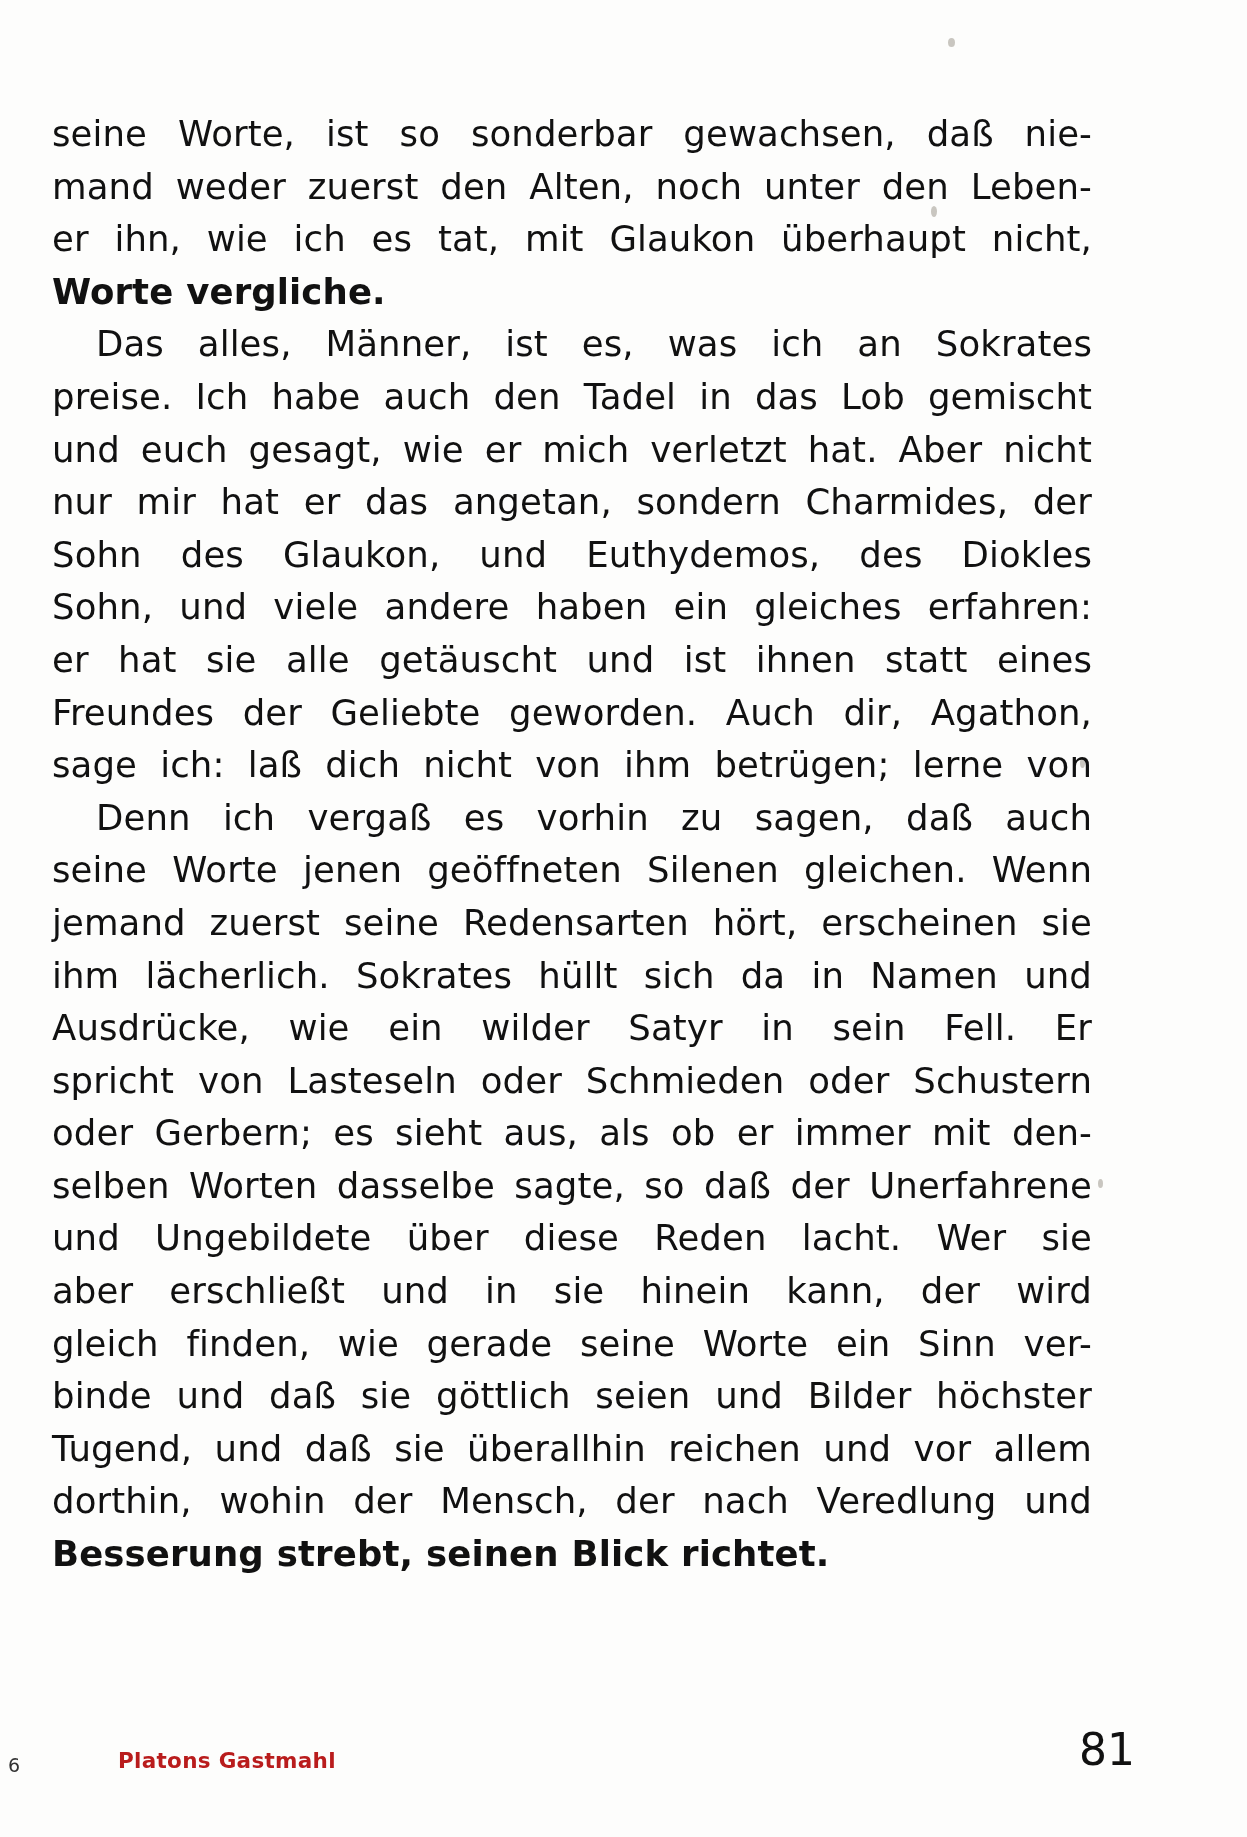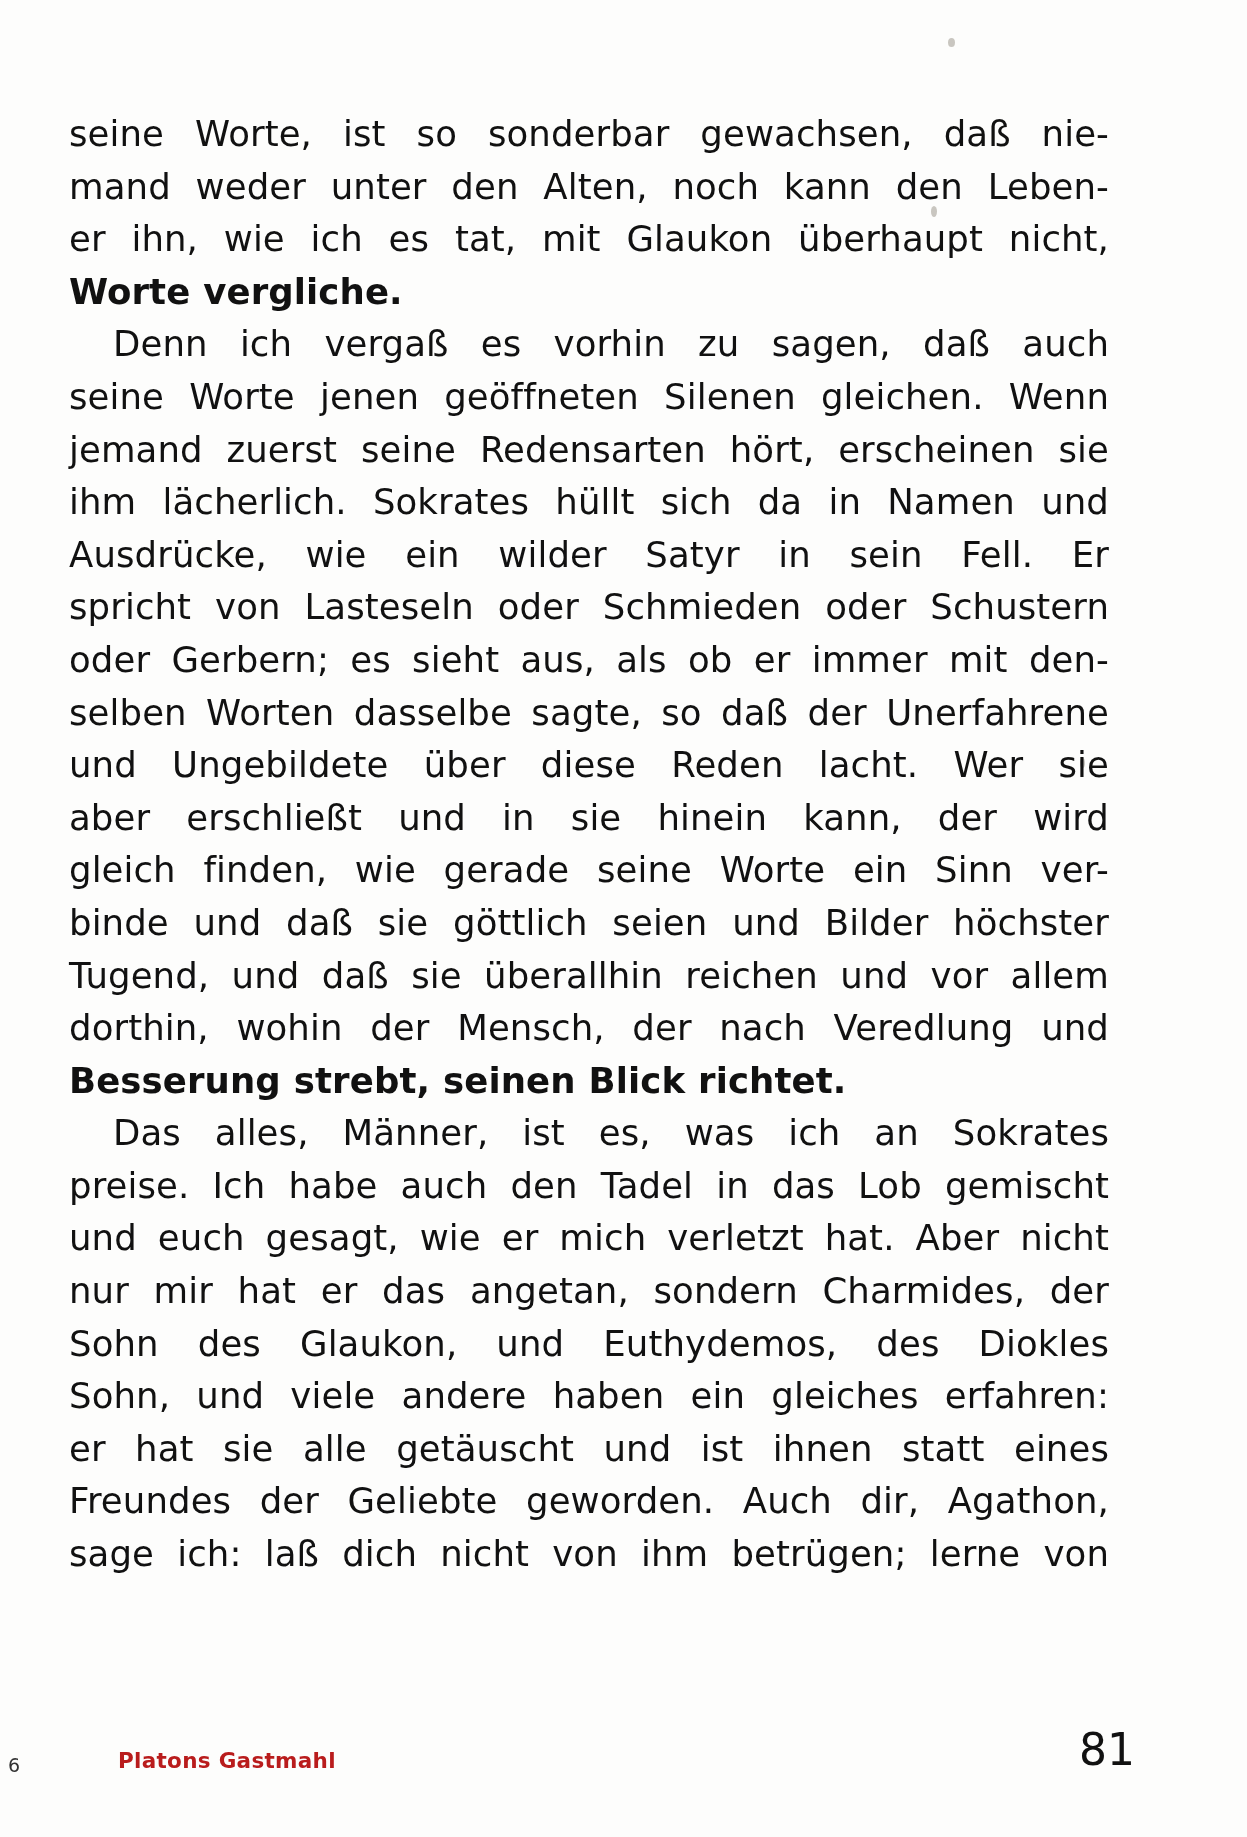--- a/index.html
+++ b/index.html
@@ -14,21 +14,20 @@
     background: #fdfdfc;
     font-family: "DejaVu Sans", sans-serif;
     color: #141414;
     overflow: hidden;
   }
   .textblock {
     position: absolute;
     left: 52px;
     top: 108px;
     width: 1040px;
-    margin-left: 17px;
   }
   p.para {
     margin: 0;
     font-size: 35.5px;
     line-height: 52.6px;
     text-align: justify;
     text-justify: inter-word;
     letter-spacing: 0.1px;
     word-spacing: 0.5px;
     color: #111111;
@@ -98,55 +97,55 @@
 
   <div class="speck s1"></div>
   <div class="speck s2"></div>
   <div class="speck s3"></div>
   <div class="speck s4"></div>
 
   <div class="textblock">
 
     <p class="para">
       <span class="ln">seine Worte, ist so sonderbar gewachsen, daß nie-</span>
-      <span class="ln">mand weder unter den Alten, noch kann den Leben-</span>
+      <span class="ln">mand weder zuerst den Alten, noch unter den Leben-</span>
       <span class="ln">er ihn, wie ich es tat, mit Glaukon überhaupt nicht,</span>
       <span class="ln last">Worte vergliche.</span>
+    </p>
+
+    <p class="para">
+      <span class="ln first-indent">Das alles, Männer, ist es, was ich an Sokrates</span>
+      <span class="ln">preise. Ich habe auch den Tadel in das Lob gemischt</span>
+      <span class="ln">und euch gesagt, wie er mich verletzt hat. Aber nicht</span>
+      <span class="ln">nur mir hat er das angetan, sondern Charmides, der</span>
+      <span class="ln">Sohn des Glaukon, und Euthydemos, des Diokles</span>
+      <span class="ln">Sohn, und viele andere haben ein gleiches erfahren:</span>
+      <span class="ln">er hat sie alle getäuscht und ist ihnen statt eines</span>
+      <span class="ln">Freundes der Geliebte geworden. Auch dir, Agathon,</span>
+      <span class="ln">sage ich: laß dich nicht von ihm betrügen; lerne von</span>
     </p>
 
     <p class="para">
       <span class="ln first-indent">Denn ich vergaß es vorhin zu sagen, daß auch</span>
       <span class="ln">seine Worte jenen geöffneten Silenen gleichen. Wenn</span>
       <span class="ln">jemand zuerst seine Redensarten hört, erscheinen sie</span>
       <span class="ln">ihm lächerlich. Sokrates hüllt sich da in Namen und</span>
       <span class="ln">Ausdrücke, wie ein wilder Satyr in sein Fell. Er</span>
       <span class="ln">spricht von Lasteseln oder Schmieden oder Schustern</span>
       <span class="ln">oder Gerbern; es sieht aus, als ob er immer mit den-</span>
       <span class="ln">selben Worten dasselbe sagte, so daß der Unerfahrene</span>
       <span class="ln">und Ungebildete über diese Reden lacht. Wer sie</span>
       <span class="ln">aber erschließt und in sie hinein kann, der wird</span>
       <span class="ln">gleich finden, wie gerade seine Worte ein Sinn ver-</span>
       <span class="ln">binde und daß sie göttlich seien und Bilder höchster</span>
       <span class="ln">Tugend, und daß sie überallhin reichen und vor allem</span>
       <span class="ln">dorthin, wohin der Mensch, der nach Veredlung und</span>
       <span class="ln last">Besserung strebt, seinen Blick richtet.</span>
     </p>
 
-    <p class="para">
-      <span class="ln first-indent">Das alles, Männer, ist es, was ich an Sokrates</span>
-      <span class="ln">preise. Ich habe auch den Tadel in das Lob gemischt</span>
-      <span class="ln">und euch gesagt, wie er mich verletzt hat. Aber nicht</span>
-      <span class="ln">nur mir hat er das angetan, sondern Charmides, der</span>
-      <span class="ln">Sohn des Glaukon, und Euthydemos, des Diokles</span>
-      <span class="ln">Sohn, und viele andere haben ein gleiches erfahren:</span>
-      <span class="ln">er hat sie alle getäuscht und ist ihnen statt eines</span>
-      <span class="ln">Freundes der Geliebte geworden. Auch dir, Agathon,</span>
-      <span class="ln">sage ich: laß dich nicht von ihm betrügen; lerne von</span>
-    </p>
-
   </div>
 
   <div class="footer">
     <span class="sig">6</span>
     <span class="running-head">Platons Gastmahl</span>
     <span class="page-number">81</span>
   </div>
 
 </div>
 

